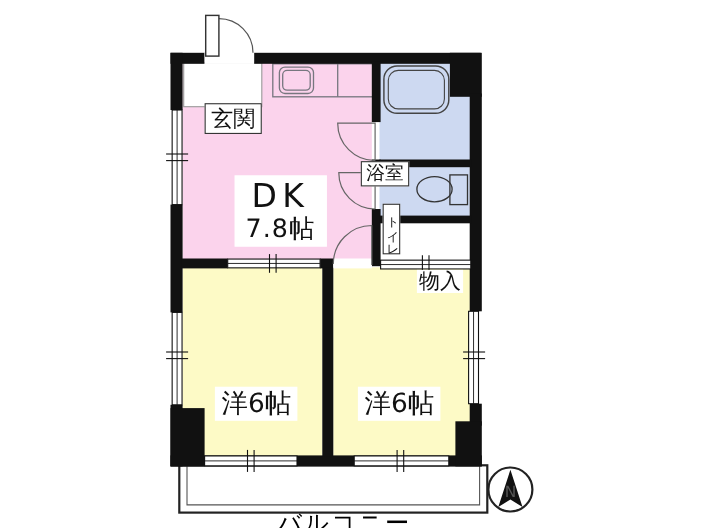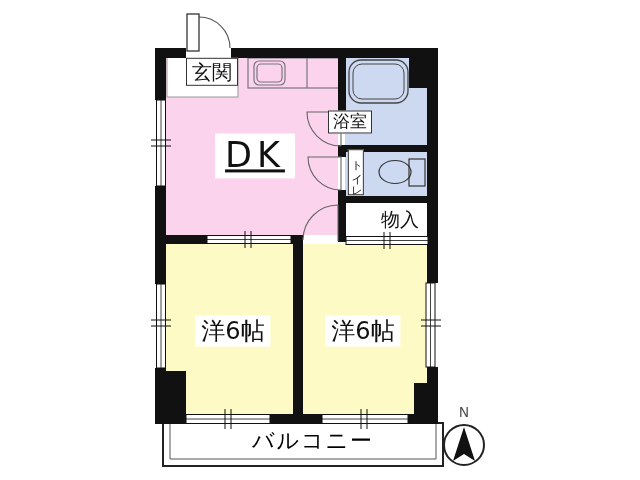--- a/index.html
+++ b/index.html
@@ -1,25 +1,25 @@
 <!DOCTYPE html>
 <html><head>
 <meta charset="utf-8">
 <style>
   html,body{margin:0;padding:0;background:#fff;}
   #canvas{position:relative;width:640px;height:480px;background:#ffffff;overflow:hidden;
           font-family:"DejaVu Sans","Liberation Sans",sans-serif;}
   #plan-svg{position:absolute;left:0;top:0;}
   .lbl{position:absolute;transform:translate(-50%,-50%);background:#ffffff;color:#111;
-       white-space:nowrap;line-height:1.12;text-align:center;}
+       white-space:nowrap;line-height:1.12;text-align:center;margin-top:36px;}
   .lbl.noboxbg{background:transparent;}
   .boxed{border:1px solid #333;}
   #genkan-label{left:212px;top:72px;font-size:20px;padding:2px 5px;}
   #dk-label{left:255px;top:156px;font-size:25px;padding:3px 10px;}
-  #dk-label .dk-name{letter-spacing:5px;font-size:35px;text-decoration:underline;}
+  #dk-label .dk-name{letter-spacing:5px;font-size:30px;}
   #dk-label .dk-size{font-size:23px;letter-spacing:1px;}
   #bath-label{left:350px;top:122px;font-size:17px;padding:1px 4px;}
   #toilet-label{left:356px;top:172px;font-size:11px;padding:3px 1px;
                 writing-mode:vertical-rl;text-orientation:upright;transform:translate(-50%,-50%);}
   #storage-label{left:400px;top:220px;font-size:19px;padding:0 2px;}
   #room-left-label{left:233px;top:331px;font-size:24px;padding:2px 6px;}
   #room-right-label{left:363px;top:331px;font-size:24px;padding:2px 6px;}
   #balcony-label{left:313px;top:441px;font-size:22px;letter-spacing:2px;color:#000000;background:transparent;}
   #north-label{left:464px;top:413px;font-size:14px;color:#555;background:transparent;}
 </style>
@@ -161,20 +161,21 @@
   <g>
     <circle cx="464" cy="445" r="20" fill="#ffffff" stroke="#222" stroke-width="2"></circle>
     <path d="M464,427 L475,461 L464,454 L453,461 Z" fill="#111"></path>
   </g>
 </svg>
 
   <div class="lbl boxed" id="genkan-label">玄関</div>
 
   <div class="lbl" id="dk-label">
     <div class="dk-name">DK</div>
+    <div class="dk-size">7.8帖</div>
   </div>
 
   <div class="lbl boxed" id="bath-label">浴室</div>
 
   <div class="lbl boxed" id="toilet-label">トイレ</div>
 
   <div class="lbl" id="storage-label">物入</div>
 
   <div class="lbl" id="room-left-label">洋6帖</div>
 

